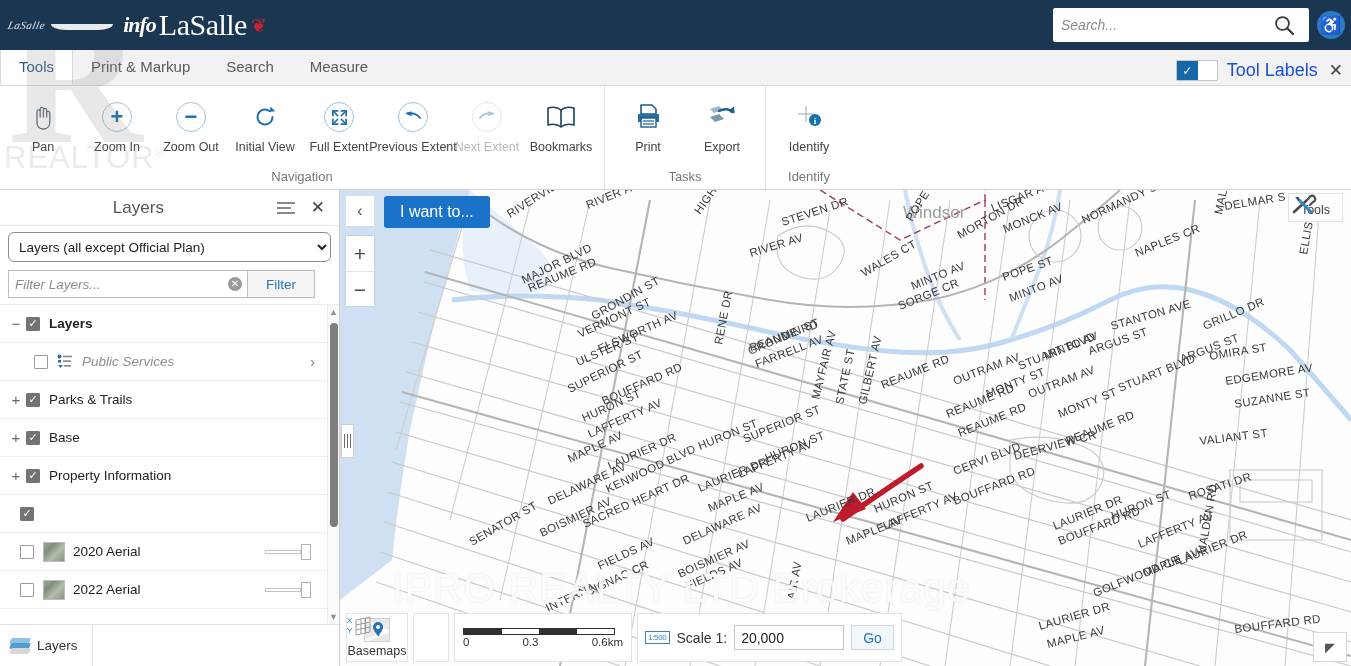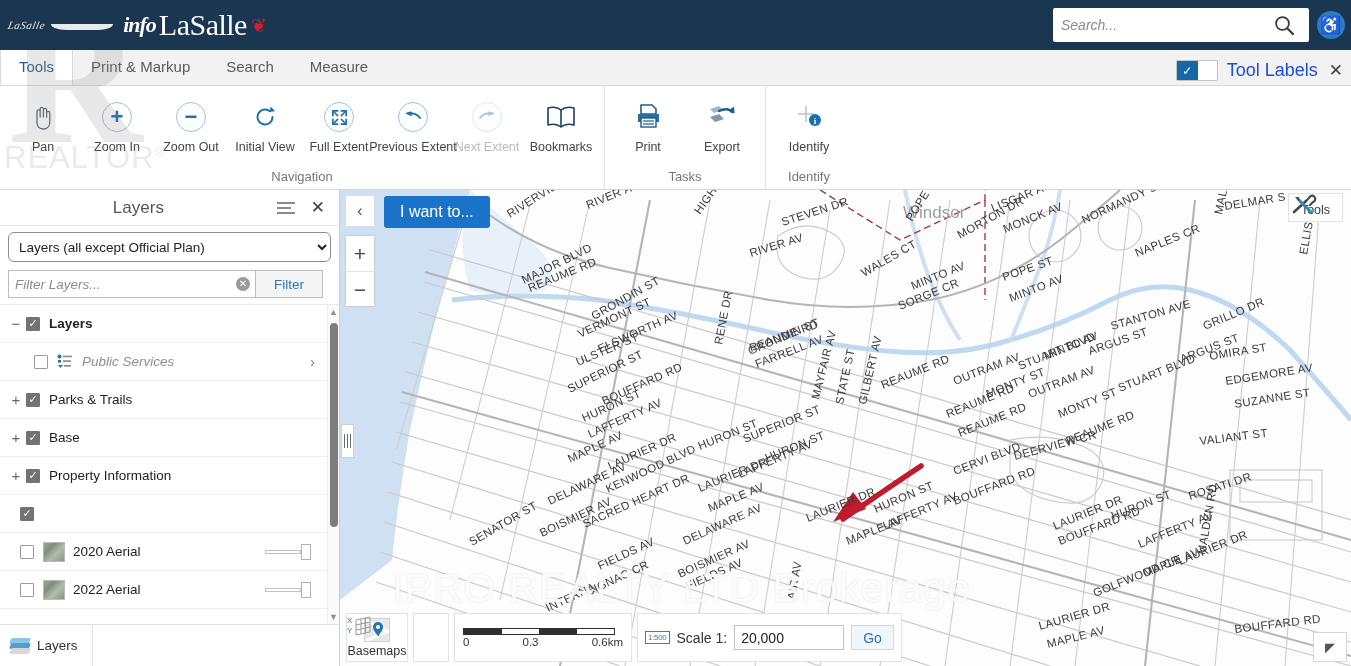--- a/index.html
+++ b/index.html
@@ -164,21 +164,21 @@
   .hamburger i { display: block; height: 2px; background: #8a8a8a; }
   .hamburger i:nth-child(2){ width: 14px; }
   .hamburger i:nth-child(3){ width: 18px; }
   .lp-select-wrap { padding: 6px 8px 4px 8px; }
   select.lp-select {
     width: 100%; height: 30px; font-size: 13.5px; padding: 0 6px;
     border: 1px solid #8c8c8c; border-radius: 6px; background: #fff;
     font-family: "Liberation Sans", sans-serif; color: #222;
   }
   .lp-filter {
-    display: flex; padding: 4px 16px 6px 8px; align-items: stretch; gap: 0;
+    display: flex; padding: 4px 24px 6px 8px; align-items: stretch; gap: 0;
   }
   .lp-filter-input-wrap {
     flex: 1; position: relative; border: 1px solid #bdbdbd; background: #fff;
     display: flex; align-items: center; border-right: 0;
   }
   .lp-filter-input {
     border: 0; outline: 0; height: 26px; width: 100%; padding: 0 26px 0 6px;
     font-size: 13.5px; font-style: italic; color: #555;
     font-family: "Liberation Sans", sans-serif; background: transparent;
   }

